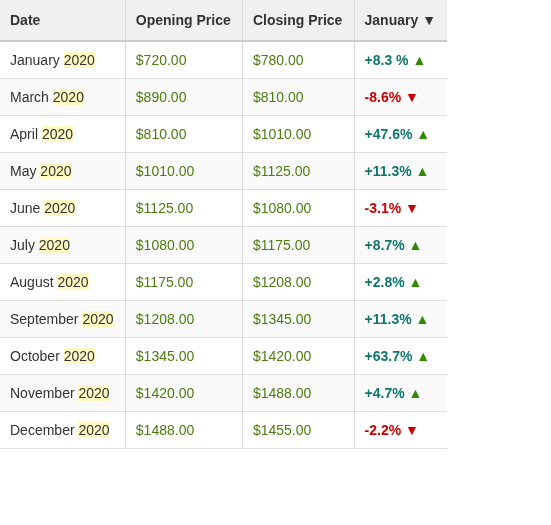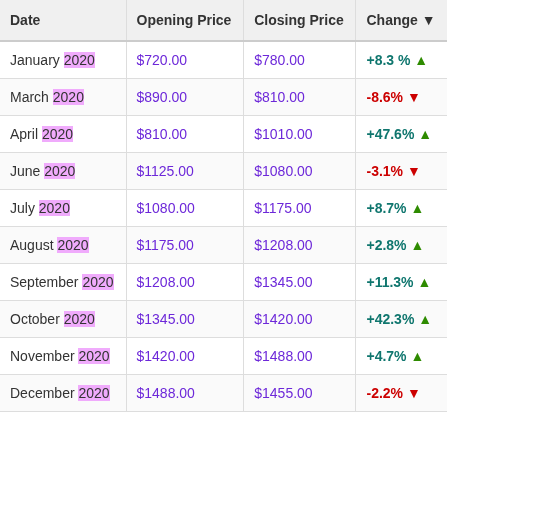--- a/index.html
+++ b/index.html
@@ -38,25 +38,25 @@
     }
     tbody td {
       padding: 10px 10px;
       border-right: 1px solid #ddd;
       color: #333;
     }
     tbody td:last-child {
       border-right: none;
     }
     .year-highlight {
-      background-color: #f0abfc;
+      background-color: #fef9c3;
       font-weight: normal;
     }
     .price {
-      color: #6d28d9;
+      color: #4d7c0f;
       font-weight: normal;
     }
     .change-positive {
       color: #0f766e;
       font-weight: bold;
     }
     .change-negative {
       color: #cc0000;
       font-weight: bold;
     }
@@ -69,41 +69,47 @@
   </style>
 </head>
 <body>
 
 <table>
   <thead>
     <tr>
       <th>Date</th>
       <th>Opening Price</th>
       <th>Closing Price</th>
-      <th>Change ▼</th>
+      <th>January ▼</th>
     </tr>
   </thead>
   <tbody id="table-body">
   <tr>
         <td>January <span class="year-highlight">2020</span></td>
         <td class="price">$720.00</td>
         <td class="price">$780.00</td>
         <td><span class="change-positive">+8.3 %</span> <span class="arrow-up">▲</span></td>
       </tr>
       <tr>
         <td>March <span class="year-highlight">2020</span></td>
         <td class="price">$890.00</td>
         <td class="price">$810.00</td>
         <td><span class="change-negative">-8.6%</span> <span class="arrow-down">▼</span></td>
       </tr>
       <tr>
         <td>April <span class="year-highlight">2020</span></td>
         <td class="price">$810.00</td>
         <td class="price">$1010.00</td>
         <td><span class="change-positive">+47.6%</span> <span class="arrow-up">▲</span></td>
+      </tr>
+      <tr>
+        <td>May <span class="year-highlight">2020</span></td>
+        <td class="price">$1010.00</td>
+        <td class="price">$1125.00</td>
+        <td><span class="change-positive">+11.3%</span> <span class="arrow-up">▲</span></td>
       </tr>
       <tr>
         <td>June <span class="year-highlight">2020</span></td>
         <td class="price">$1125.00</td>
         <td class="price">$1080.00</td>
         <td><span class="change-negative">-3.1%</span> <span class="arrow-down">▼</span></td>
       </tr>
       <tr>
         <td>July <span class="year-highlight">2020</span></td>
         <td class="price">$1080.00</td>
@@ -119,21 +125,21 @@
       <tr>
         <td>September <span class="year-highlight">2020</span></td>
         <td class="price">$1208.00</td>
         <td class="price">$1345.00</td>
         <td><span class="change-positive">+11.3%</span> <span class="arrow-up">▲</span></td>
       </tr>
       <tr>
         <td>October <span class="year-highlight">2020</span></td>
         <td class="price">$1345.00</td>
         <td class="price">$1420.00</td>
-        <td><span class="change-positive">+42.3%</span> <span class="arrow-up">▲</span></td>
+        <td><span class="change-positive">+63.7%</span> <span class="arrow-up">▲</span></td>
       </tr>
       <tr>
         <td>November <span class="year-highlight">2020</span></td>
         <td class="price">$1420.00</td>
         <td class="price">$1488.00</td>
         <td><span class="change-positive">+4.7%</span> <span class="arrow-up">▲</span></td>
       </tr>
       <tr>
         <td>December <span class="year-highlight">2020</span></td>
         <td class="price">$1488.00</td>

